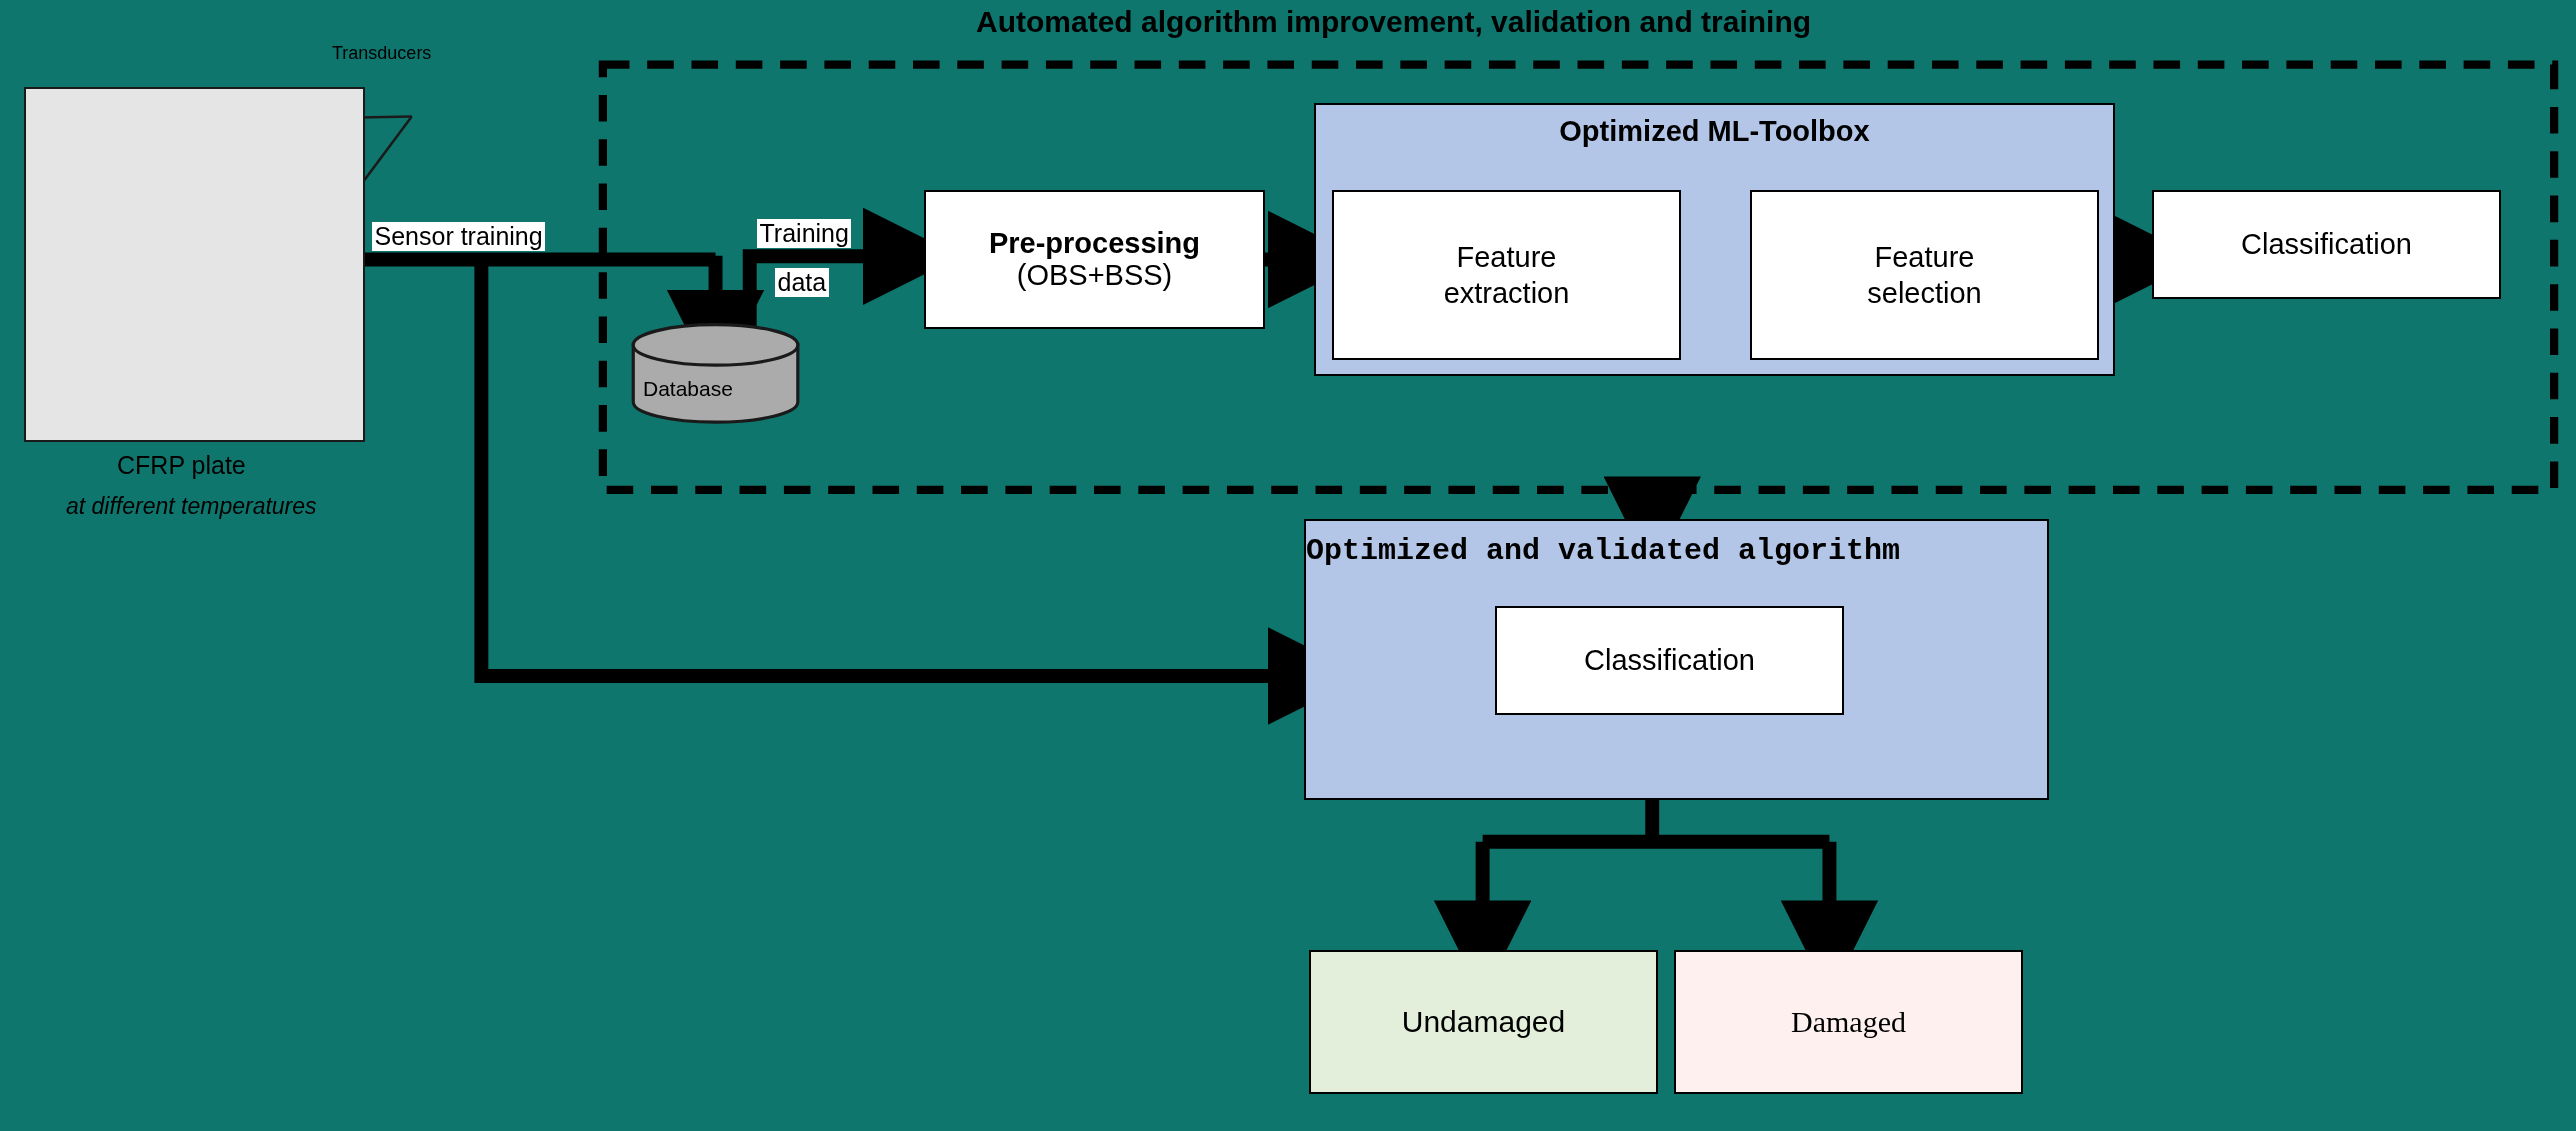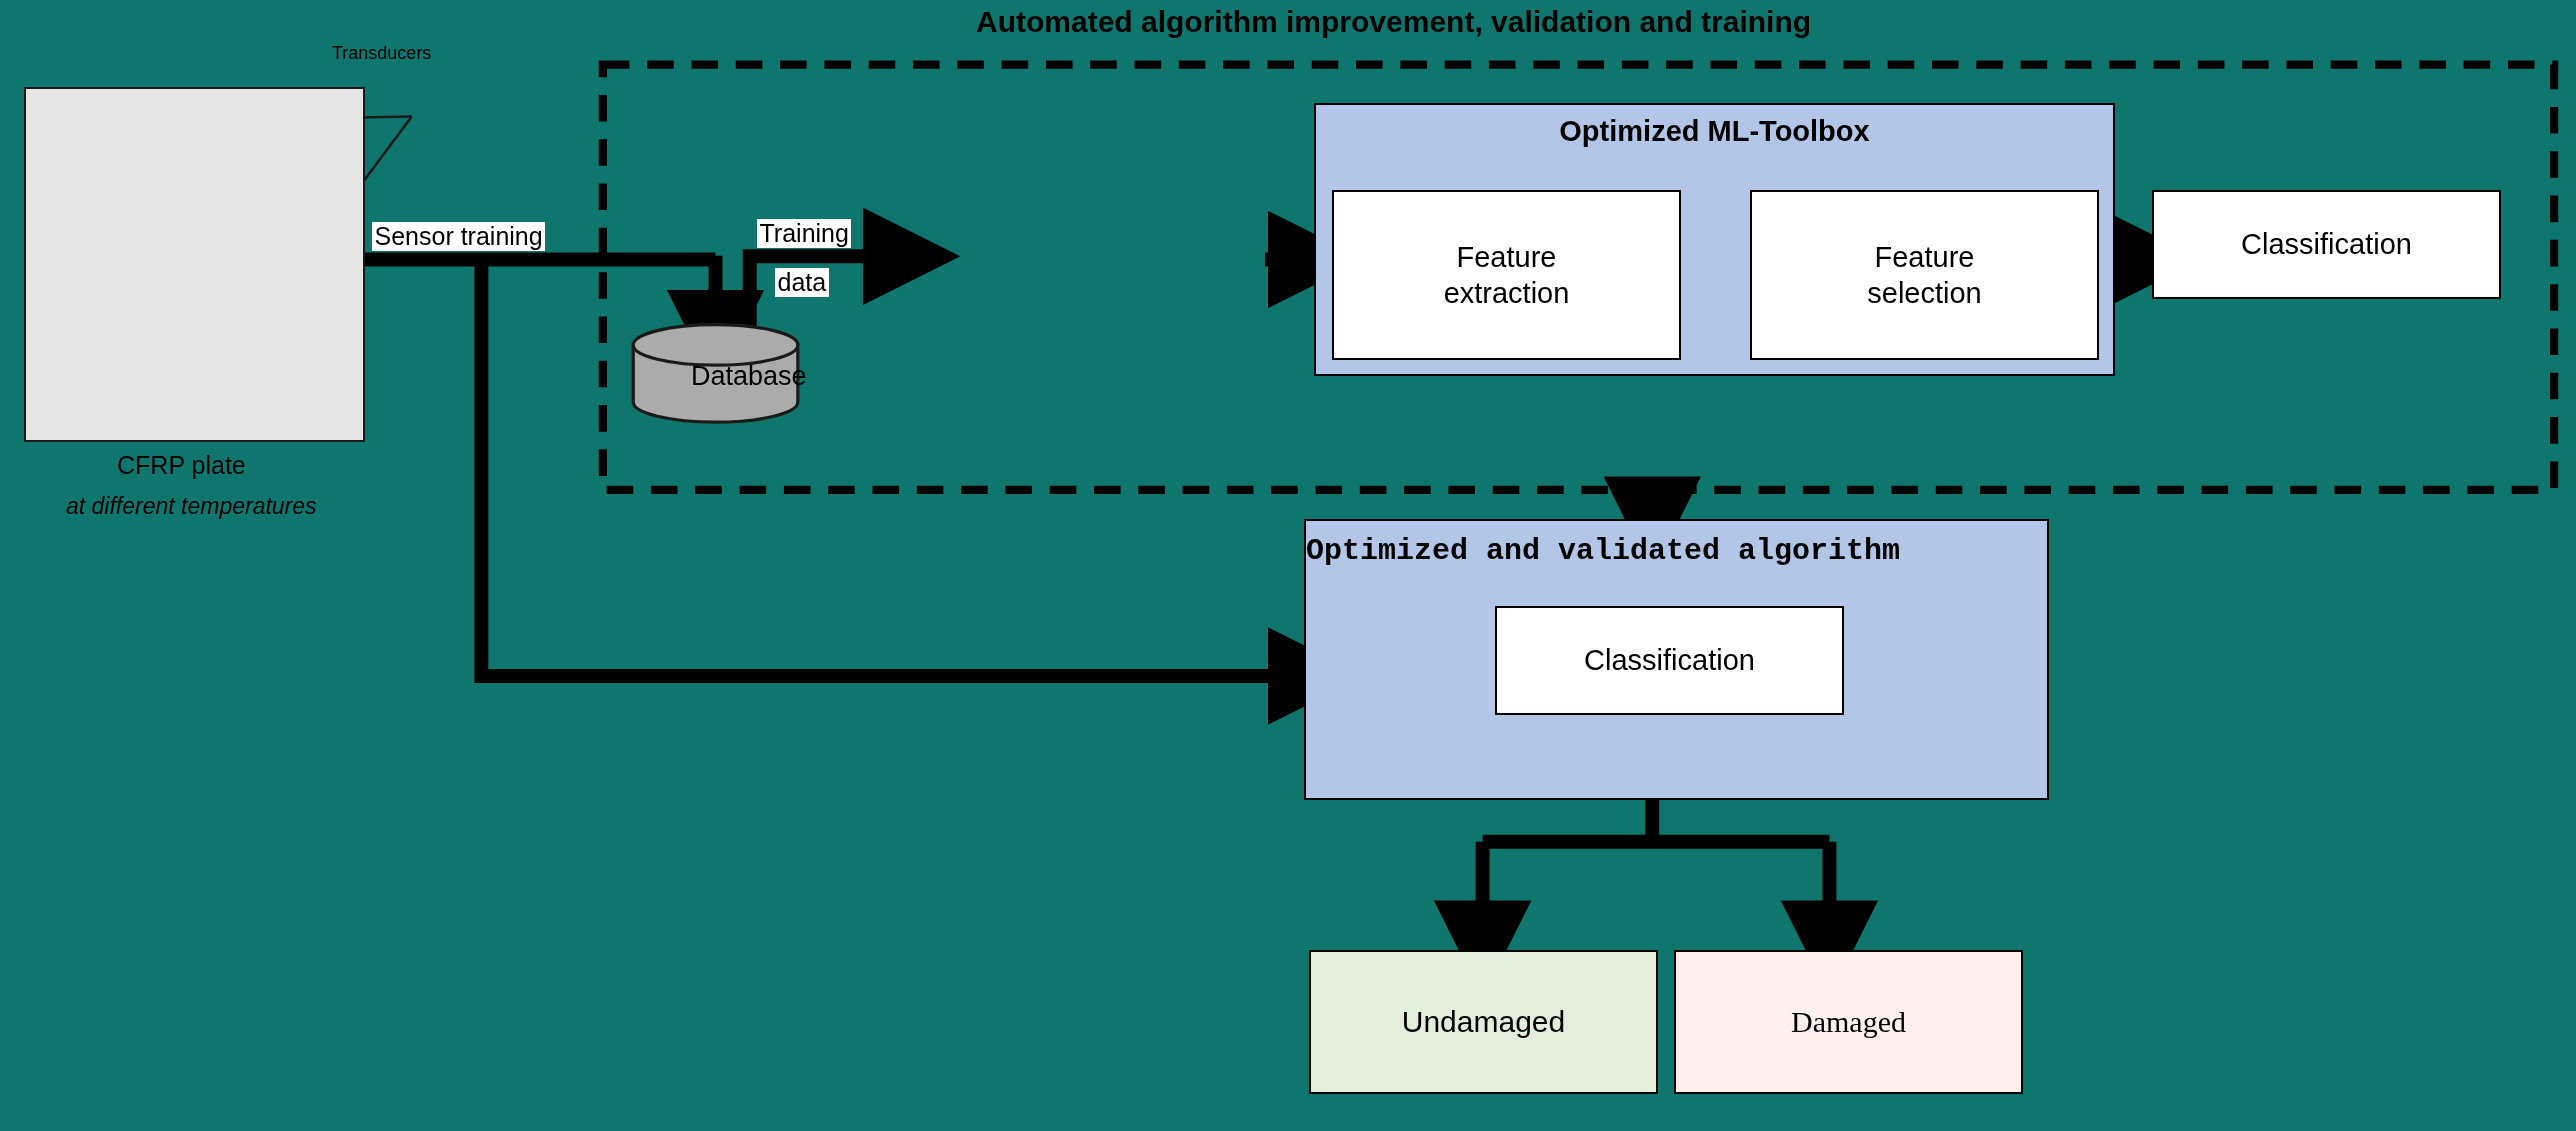--- a/index.html
+++ b/index.html
@@ -82,22 +82,26 @@
 
   <div class="lbl" style="left:332px;top:43px;font-size:18px;">Transducers</div>
 
   <div class="lbl" style="left:117px;top:451px;font-size:25px;">CFRP plate</div>
   <div class="lbl" style="left:66px;top:493px;font-size:23px;font-style:italic;">at different temperatures</div>
 
   <div class="lbl" style="left:372px;top:222px;font-size:25px;background:#fff;padding:0 2.5px;">Sensor training</div>
   <div class="lbl" style="left:757px;top:219px;font-size:25px;background:#fff;padding:0 2.5px;">Training</div>
   <div class="lbl" style="left:775px;top:268px;font-size:25px;background:#fff;padding:0 2.5px;">data</div>
 
-  <div class="lbl" style="left:643px;top:361px;font-size:27px;margin-left:48px;">Database</div>
+  <div class="lbl" style="left:643px;top:377px;font-size:21px;">Database</div>
 
+  <div class="node plain-box" style="left:924px;top:190px;width:341px;height:139px;flex-direction:column;">
+    <span class="b" style="font-size:29px;line-height:1.08;">Pre-processing</span>
+    <span style="font-size:29px;line-height:1.08;">(OBS+BSS)</span>
+  </div>
 
   <div class="node blue-box" style="left:1314px;top:103px;width:801px;height:273px;align-items:flex-start;justify-content:center;">
     <span class="b" style="font-size:29px;margin-top:10px;">Optimized ML-Toolbox</span>
   </div>
 
   <div class="node plain-box" style="left:1332px;top:190px;width:349px;height:170px;flex-direction:column;">
     <span style="font-size:29px;line-height:1.25;">Feature</span>
     <span style="font-size:29px;line-height:1.25;">extraction</span>
   </div>
 

